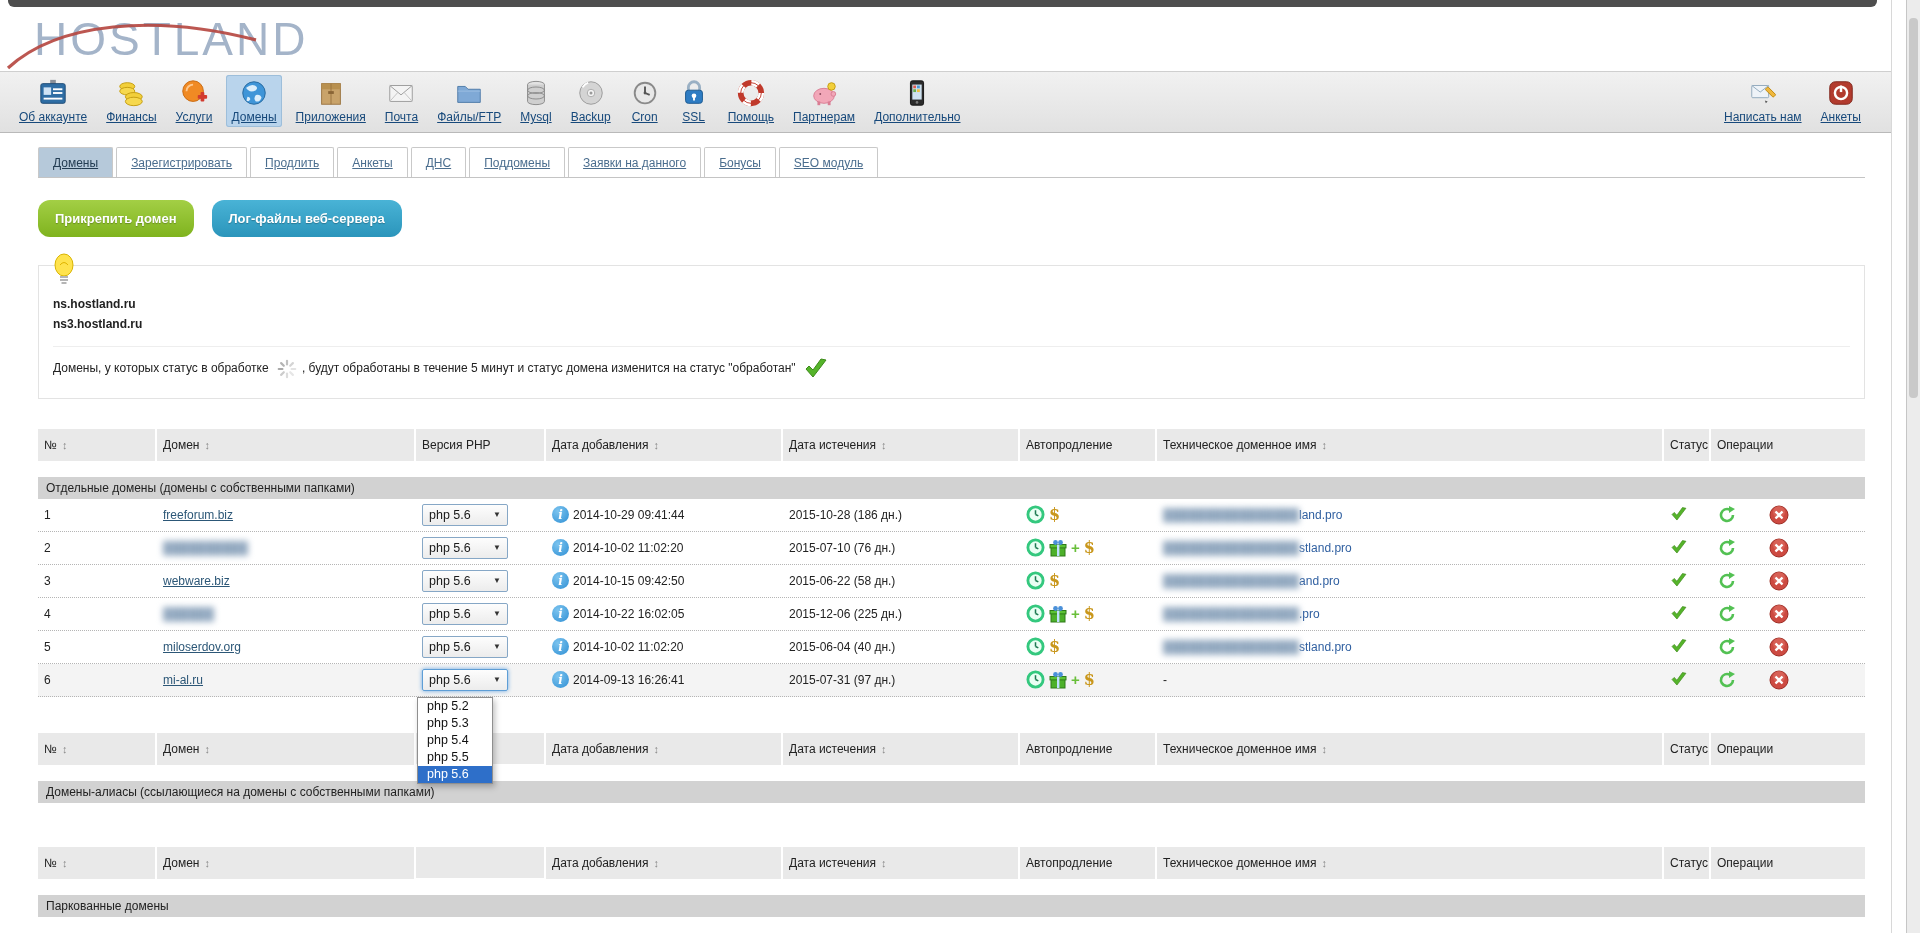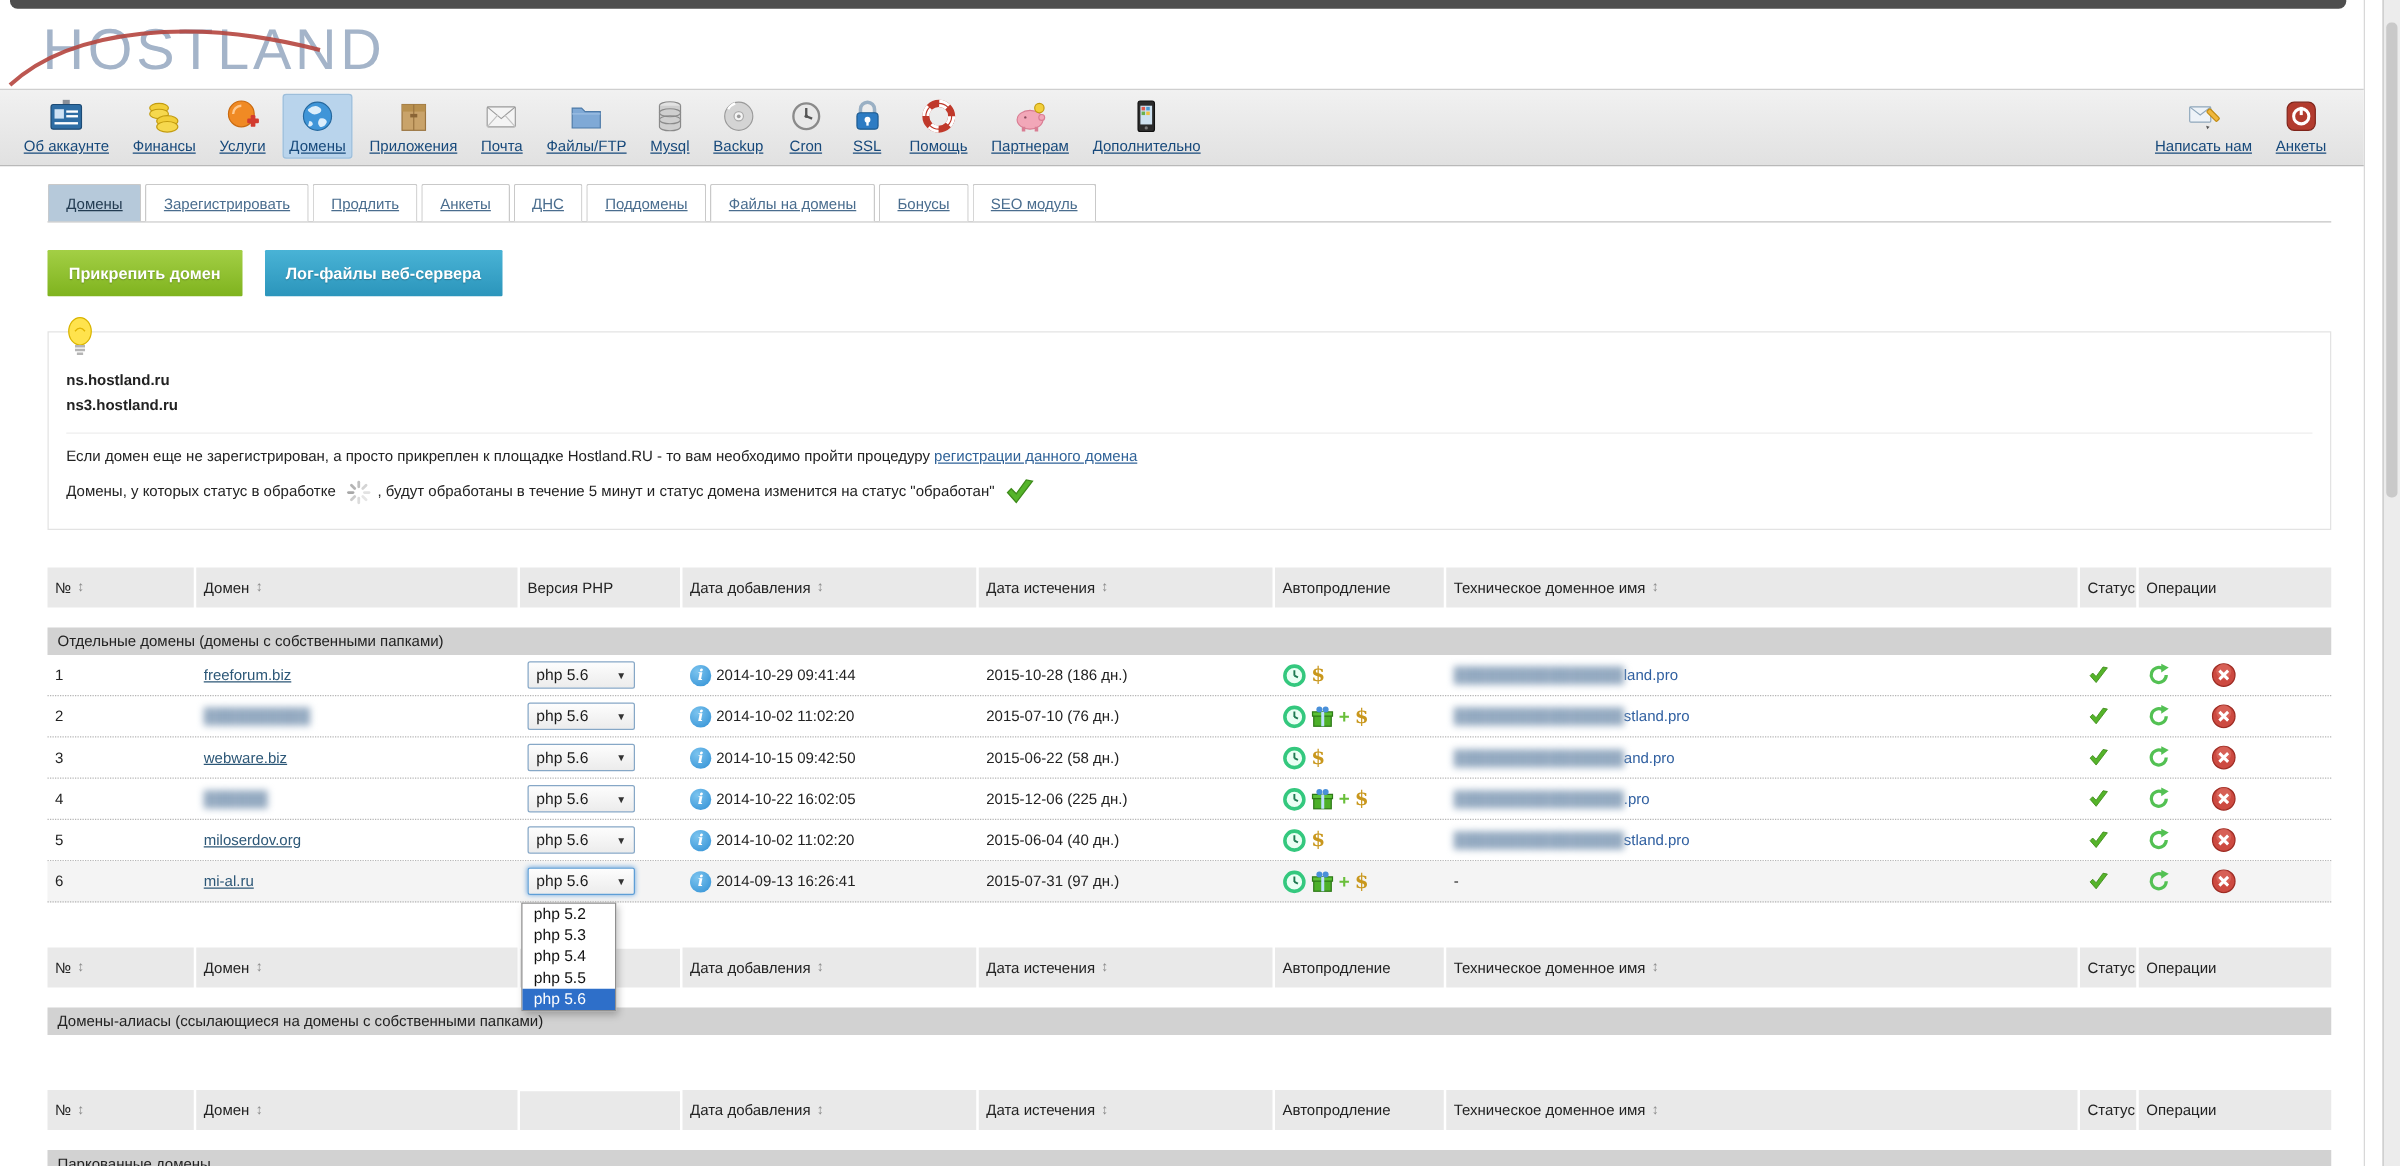--- a/index.html
+++ b/index.html
@@ -24,21 +24,21 @@
   .nav-item .lbl{color:#17497b;text-decoration:underline;font-size:12px;white-space:nowrap;}
   .nav-item svg{display:block;}
   .nav-spacer{flex:1;}
   
   .tabs{display:flex;align-items:flex-end;margin:14px 26px 0 38px;border-bottom:1px solid #c4c4c4;}
   .tab{border:1px solid #c9c9c9;border-bottom:none;background:#fff;padding:8px 14px 7px 14px;margin-right:3px;
     font-size:12px;color:#4a6d8e;text-decoration:underline;border-radius:2px 2px 0 0;cursor:pointer;white-space:nowrap;}
   .tab.active{background:#b6c9da;color:#233c52;}
   
   .btn-row{margin:22px 0 0 38px;display:flex;gap:18px;}
-  .btn{border:none;border-radius:1px;color:#fff;font-weight:bold;font-size:13px;padding:11px 17px;cursor:pointer;
+  .btn{border:none;border-radius:12px;color:#fff;font-weight:bold;font-size:13px;padding:11px 17px;cursor:pointer;
     text-shadow:0 1px 1px rgba(0,0,0,.25);font-family:inherit;}
   .btn-green{background:linear-gradient(#a3cf45,#7fb31e);}
   .btn-blue{background:linear-gradient(#49b3d6,#2b95bb);}
   
   .notice{margin:28px 26px 0 38px;border:1px solid #e3e3e3;background:#fff;position:relative;padding:30px 14px 14px 14px;}
   .notice .bulb{position:absolute;top:-14px;left:12px;}
   .notice p{margin:0 0 3px 0;line-height:1.45;}
   .notice .bold{font-weight:bold;}
   .notice .sep{border:none;border-top:1px solid #eee;margin:12px 0 10px 0;}
   .notice a, .link{color:#2f6298;text-decoration:underline;cursor:pointer;}
@@ -261,42 +261,41 @@
     </div>
   </div>
 
   <div class="tabs">
     <div class="tab active">Домены</div>
     <div class="tab">Зарегистрировать</div>
     <div class="tab">Продлить</div>
     <div class="tab">Анкеты</div>
     <div class="tab">ДНС</div>
     <div class="tab">Поддомены</div>
-    <div class="tab">Файлы на домены</div>
+    <div class="tab">Заявки на данного</div>
     <div class="tab">Бонусы</div>
     <div class="tab">SEO модуль</div>
   </div>
 
   <div class="btn-row">
     <button class="btn btn-green">Прикрепить домен</button>
     <button class="btn btn-blue">Лог-файлы веб-сервера</button>
   </div>
 
   <div class="notice">
     <svg class="bulb" width="26" height="38" viewBox="0 0 26 38">
       <ellipse cx="13" cy="13" rx="9" ry="11" fill="#ffe34d" stroke="#d9b400"></ellipse>
       <path d="M9,13 q4,-5 8,0" stroke="#e0b400" fill="none"></path>
       <rect x="9" y="24" width="8" height="2" fill="#b5b5b5"></rect>
       <rect x="9" y="27" width="8" height="2" fill="#b5b5b5"></rect>
       <rect x="10.5" y="30" width="5" height="2" fill="#b5b5b5"></rect>
     </svg>
     <p class="bold">ns.hostland.ru</p>
     <p class="bold">ns3.hostland.ru</p>
     <hr class="sep">
-    <p><span>Если домен еще не зарегистрирован, а просто прикреплен к площадке Hostland.RU - то вам необходимо пройти процедуру </span><a>регистрации данного домена</a></p>
     <p style="margin-top:8px;">
       <span>Домены, у которых статус в обработке </span><svg class="inline-ico" width="22" height="22" viewBox="0 0 24 24">
           <g stroke="#c0c0c0" stroke-width="2.4" stroke-linecap="round">
             <line x1="12" y1="3" x2="12" y2="7"></line>
             <line x1="12" y1="17" x2="12" y2="21" stroke="#dcdcdc"></line>
             <line x1="3" y1="12" x2="7" y2="12" stroke="#a8a8a8"></line>
             <line x1="17" y1="12" x2="21" y2="12" stroke="#e2e2e2"></line>
             <line x1="5.6" y1="5.6" x2="8.5" y2="8.5" stroke="#b4b4b4"></line>
             <line x1="15.5" y1="15.5" x2="18.4" y2="18.4" stroke="#e6e6e6"></line>
             <line x1="5.6" y1="18.4" x2="8.5" y2="15.5" stroke="#cccccc"></line>

